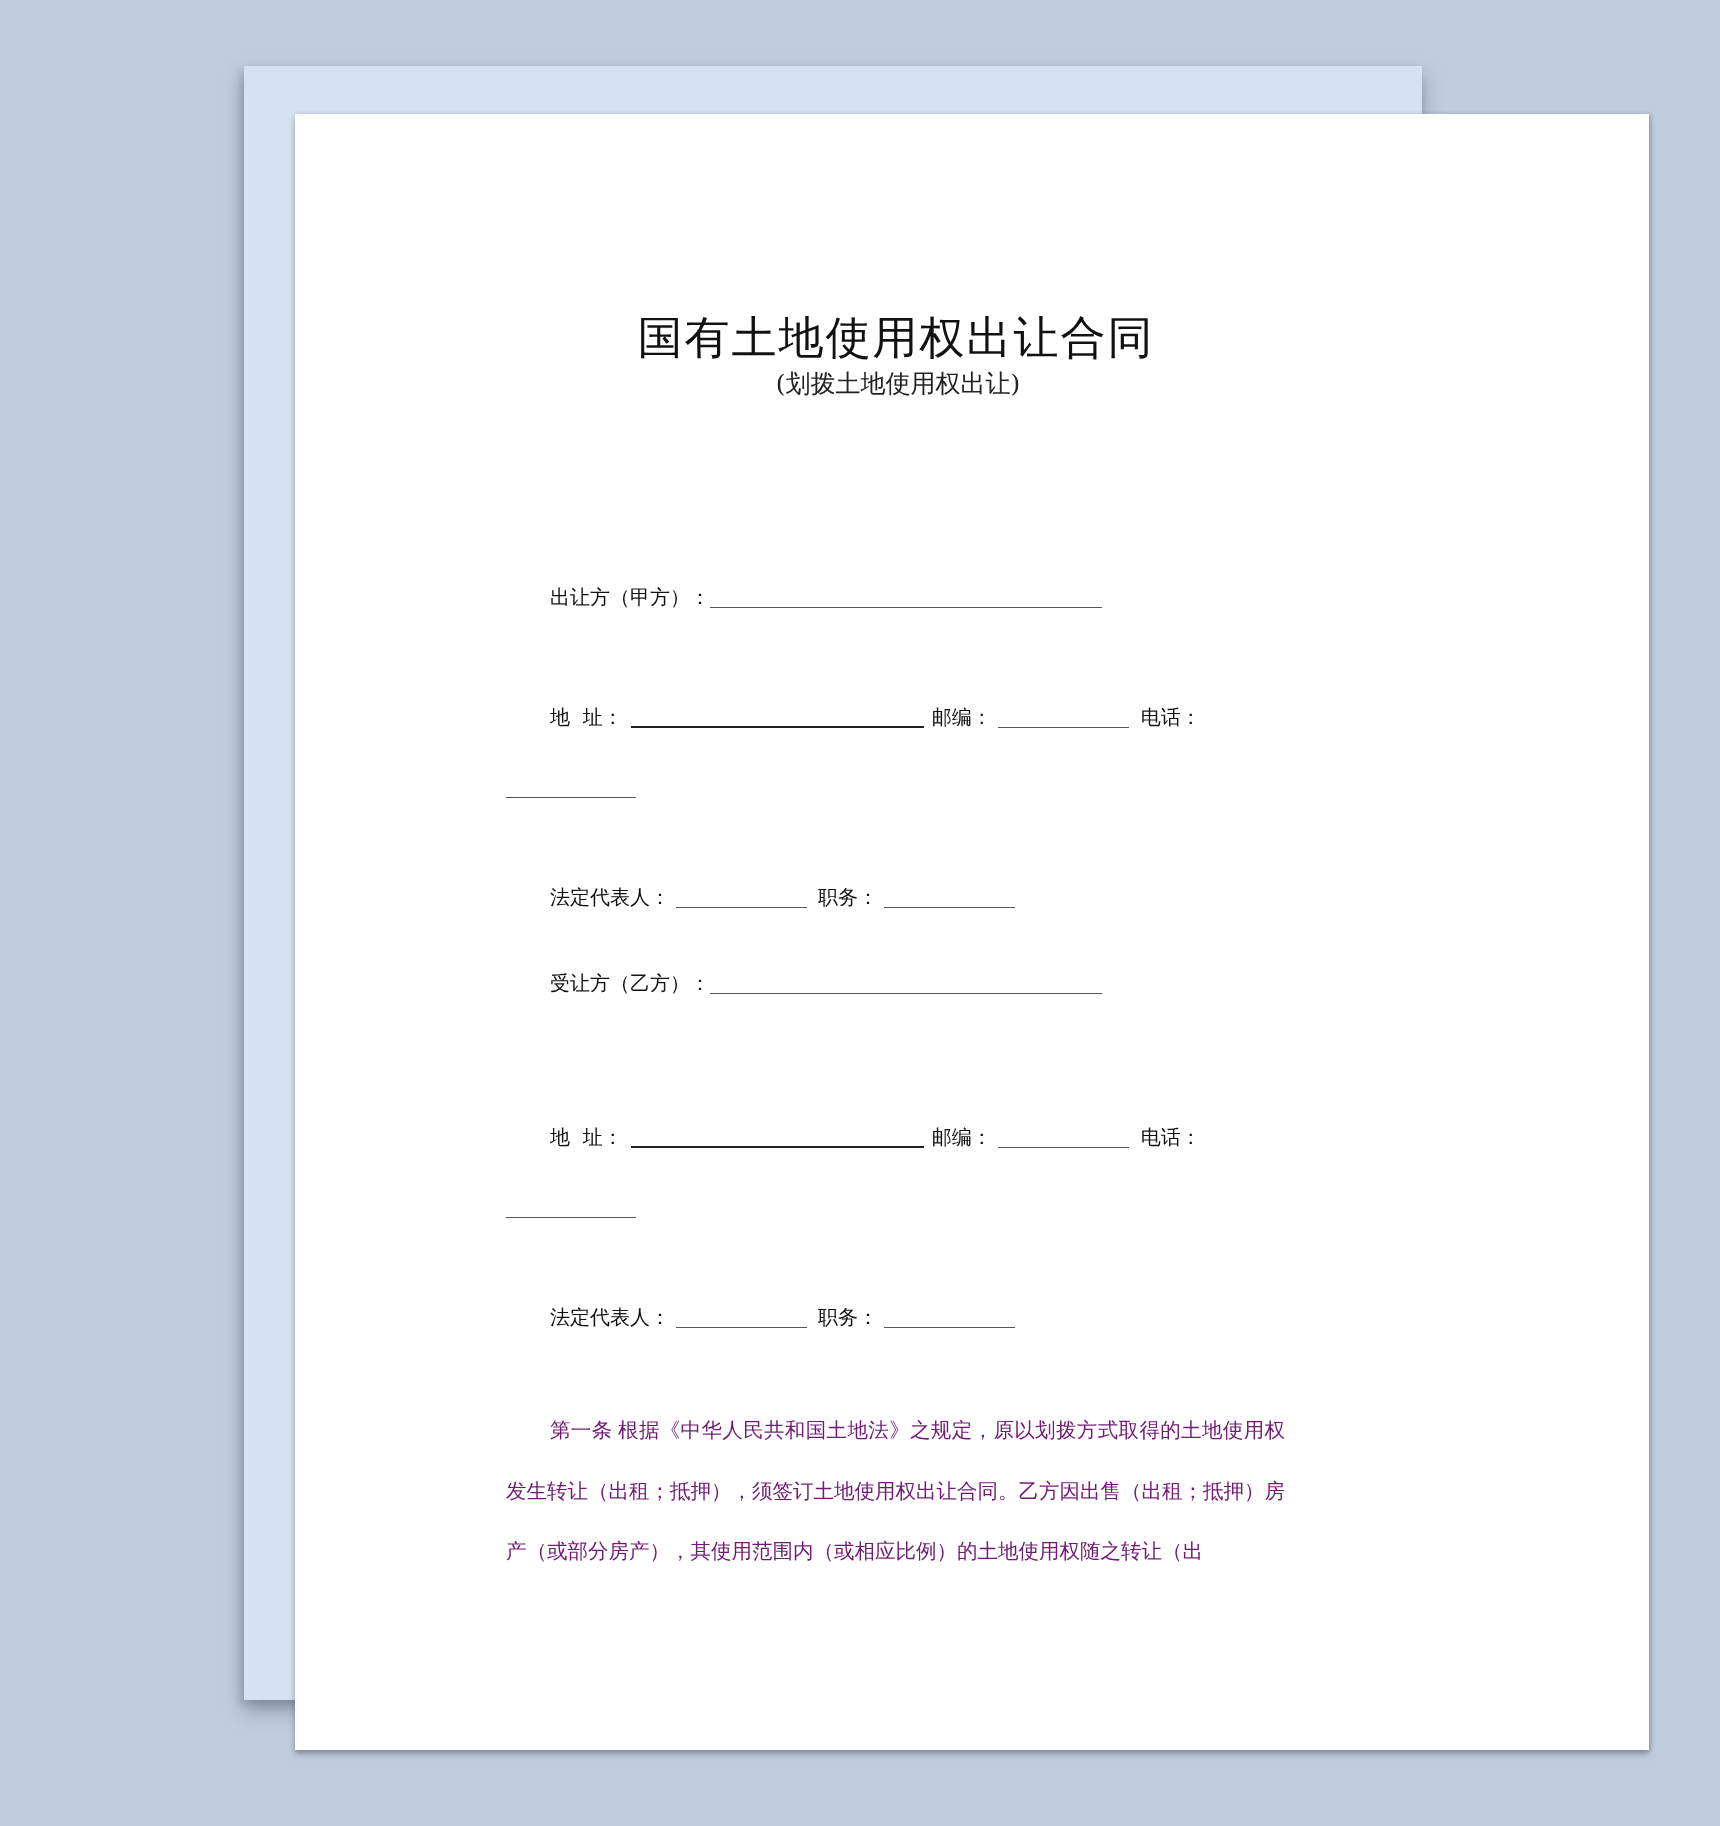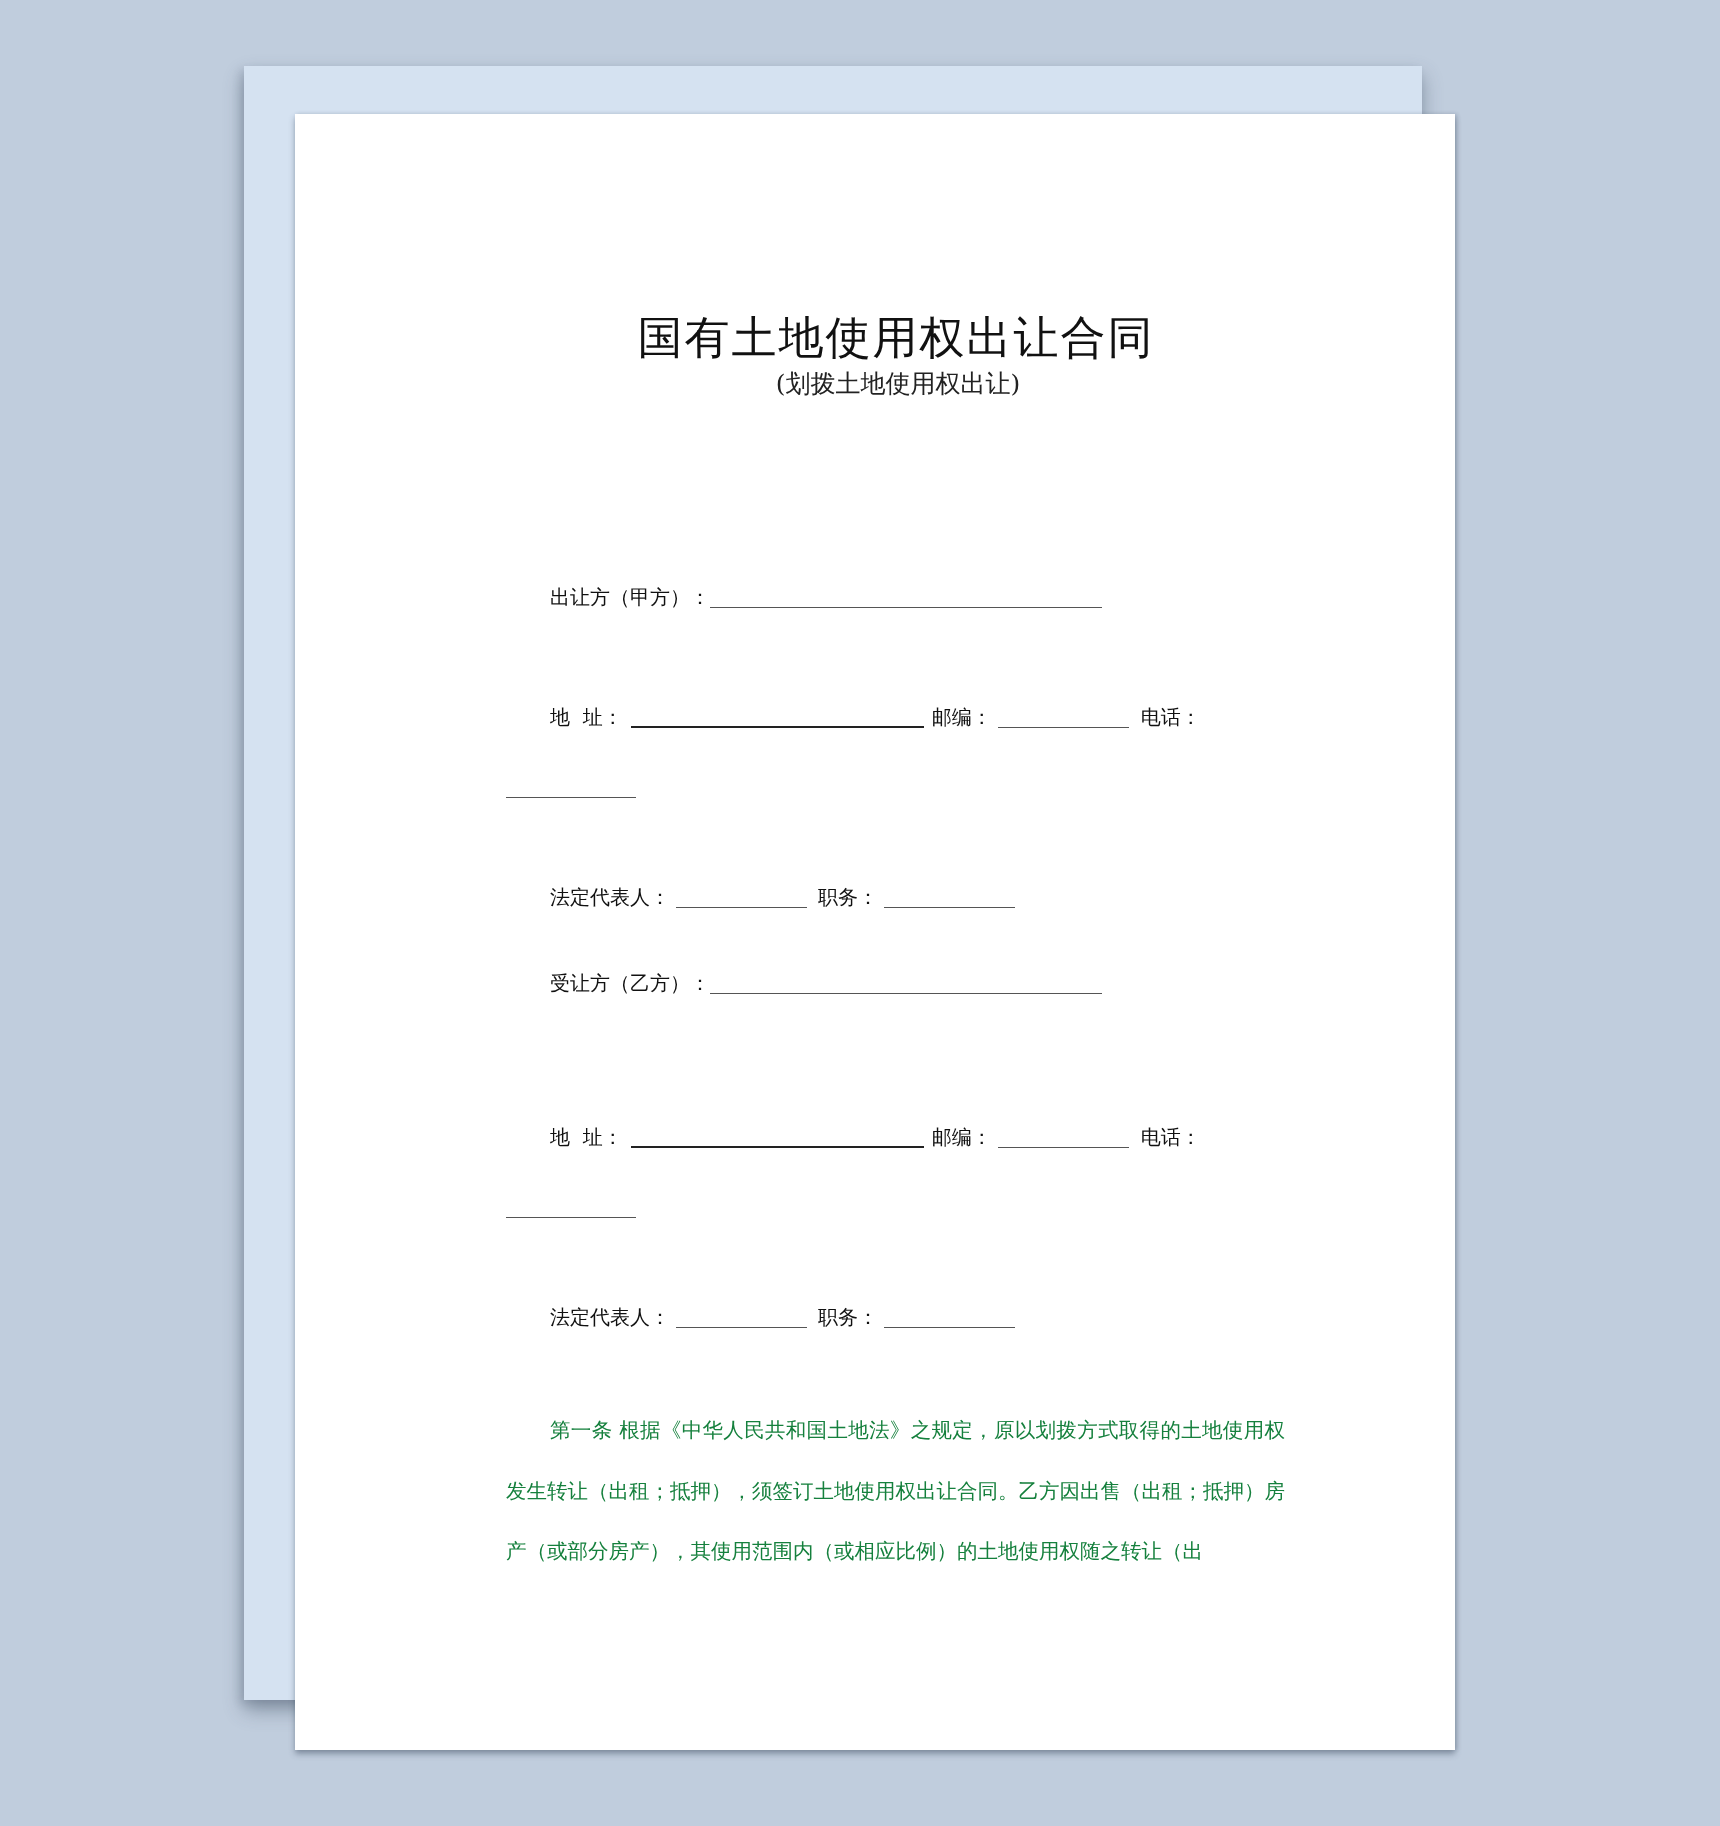--- a/index.html
+++ b/index.html
@@ -14,21 +14,21 @@
   .back-page {
     position: absolute;
     left: 244px; top: 66px;
     width: 1178px; height: 1634px;
     background: #d5e2f1;
     box-shadow: 0 10px 18px rgba(60,75,95,0.45), -4px 4px 8px rgba(60,75,95,0.15);
   }
   .front-page {
     position: absolute;
     left: 295px; top: 114px;
-    width: 1160px; height: 1636px;
+    width: 1354px; height: 1636px;
     background: #ffffff;
     box-shadow: 0 4px 6px rgba(60,75,95,0.45), 2px 0 4px rgba(60,75,95,0.2);
   }
   .abs { position: absolute; white-space: nowrap; }
   .title {
     left: 0; width: 1178px; top: 198px; 
     text-align: center;
     font-size: 45px; letter-spacing: 2px;
     line-height: 52px;
     padding-left: 24px; box-sizing: border-box;
@@ -58,21 +58,22 @@
   }
   .uline.thick { border-bottom: 2px solid #222; }
   .para {
     position: absolute;
     left: 211px; top: 1286px;
     width: 779px;
     font-size: 20.5px;
     line-height: 60.5px;
     text-align: justify;
     text-indent: 44px;
-    color: #15803d;
+    color: #701a75;
+    font-family: Liberation Serif, serif;
   }
 </style>
 </head>
 <body>
 
 <div class="back-page"></div>
 
 <div class="front-page">
 
   <div class="abs title">国有土地使用权出让合同</div>

